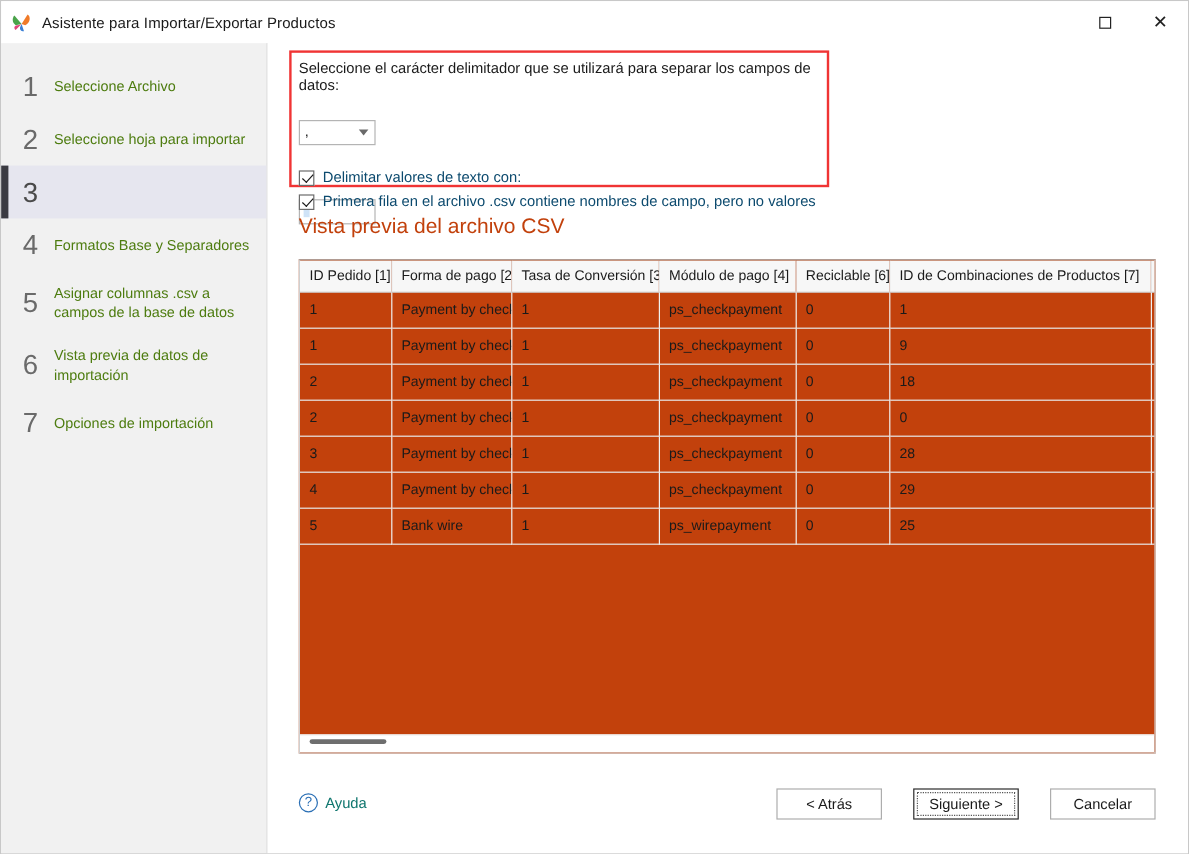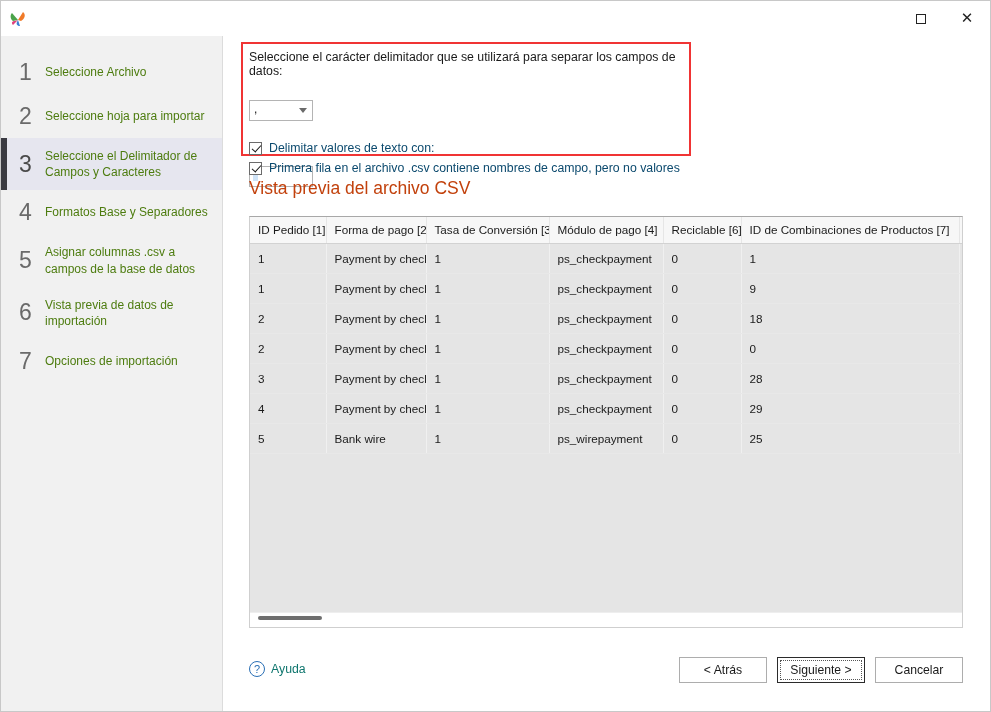--- a/index.html
+++ b/index.html
@@ -258,21 +258,21 @@
 
   
   .table-wrap {
     position: absolute;
     left: 26px;
     top: 180px;
     right: 27px;
     bottom: 83px;
     border: 1px solid #cfcfcf;
     border-top: 1px solid #a8a8a8;
-    background: #e5e5e5;
+    background: #c2410c;
     overflow: hidden;
     box-sizing: border-box;
   }
   table.preview {
     border-collapse: collapse;
     table-layout: fixed;
     width: 760px;
     font-size: 11.7px;
   }
   table.preview th {
@@ -353,21 +353,21 @@
   .help-text {
     font-size: 12.3px;
     color: #0f766e;
   }
 
   .btn-group {
     position: absolute;
     right: 27px;
     top: 16px;
     display: flex;
-    gap: 10px;
+    gap: 26px;
     margin-left: 20px;
   }
   .btn {
     width: 88px;
     height: 26px;
     border: 1px solid #adadad;
     background: #ffffff;
     font-size: 12.2px;
     color: #1a1a1a;
     display: flex;
@@ -394,20 +394,21 @@
 
   <div class="titlebar">
     <div class="app-icon">
       <svg width="18" height="18" viewBox="0 0 18 18">
         <path d="M9 10 L3 3 C1 5 1 9 4 11 Z" fill="#4aa34a"></path>
         <path d="M9 10 L14 2 C17 4 16 9 12 11 Z" fill="#f07a28"></path>
         <path d="M9 10 L4 15 C2 13 3 11 6 11 Z" fill="#e0447c"></path>
         <path d="M9 10 L11 16 C8 16 7 14 8 12 Z" fill="#3a7fd5"></path>
       </svg>
     </div>
+    <div class="title-text">Asistente para Importar/Exportar Productos</div>
     <div class="win-controls">
       <div class="win-btn">
         <span class="sq"></span>
       </div>
       <div class="win-btn">
         <span class="xmark">✕</span>
       </div>
     </div>
   </div>
 
@@ -417,21 +418,20 @@
       <div class="step">
         <div class="step-num">1</div>
         <div class="step-label">Seleccione Archivo</div>
       </div>
       <div class="step">
         <div class="step-num">2</div>
         <div class="step-label">Seleccione hoja para importar</div>
       </div>
       <div class="step active">
         <div class="step-num">3</div>
-        <div class="step-label">Seleccione el Delimitador de Campos y Caracteres</div>
       </div>
       <div class="step">
         <div class="step-num">4</div>
         <div class="step-label">Formatos Base y Separadores</div>
       </div>
       <div class="step">
         <div class="step-num">5</div>
         <div class="step-label">Asignar columnas .csv a campos de la base de datos</div>
       </div>
       <div class="step">

